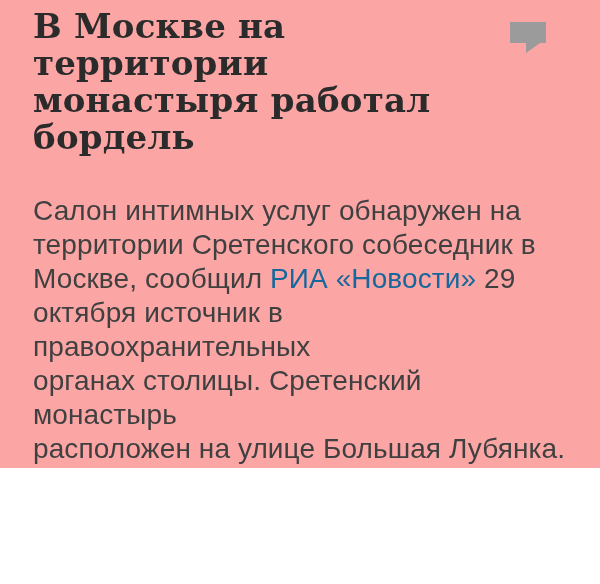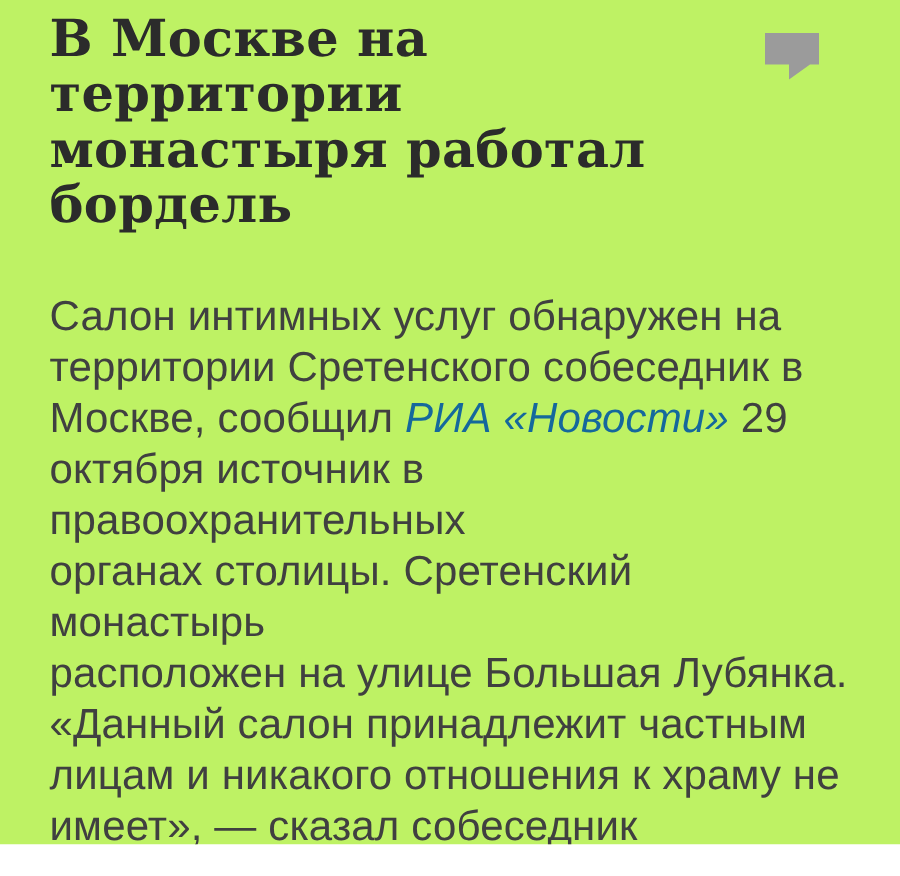--- a/index.html
+++ b/index.html
@@ -3,22 +3,22 @@
 <meta charset="utf-8">
 <style>
   html, body {
     margin: 0;
     padding: 0;
     background: #ffffff;
   }
   .page {
     position: relative;
     width: 600px;
-    height: 563px;
-    background: #bef264;
+    height: 468px;
+    background: #fca5a5;
     overflow: hidden;
     box-sizing: border-box;
     padding: 8px 33px 0 33px;
   }
   .headline {
     margin: 0;
     padding: 0;
     max-width: 460px;
     font-family: "DejaVu Serif", "Liberation Serif", serif;
     font-weight: bold;
@@ -45,21 +45,20 @@
     font-size: 28px;
     line-height: 34px;
     color: #404040;
     white-space: pre-line;
     letter-spacing: 0.1px;
   }
   .body-text a {
     color: #15689c;
     text-decoration: none;
     cursor: pointer;
-    font-style: italic;
   }
 </style>
 </head>
 <body>
 
 <div class="page">
 
   <h1 class="headline">В Москве на
 территории
 монастыря работал

